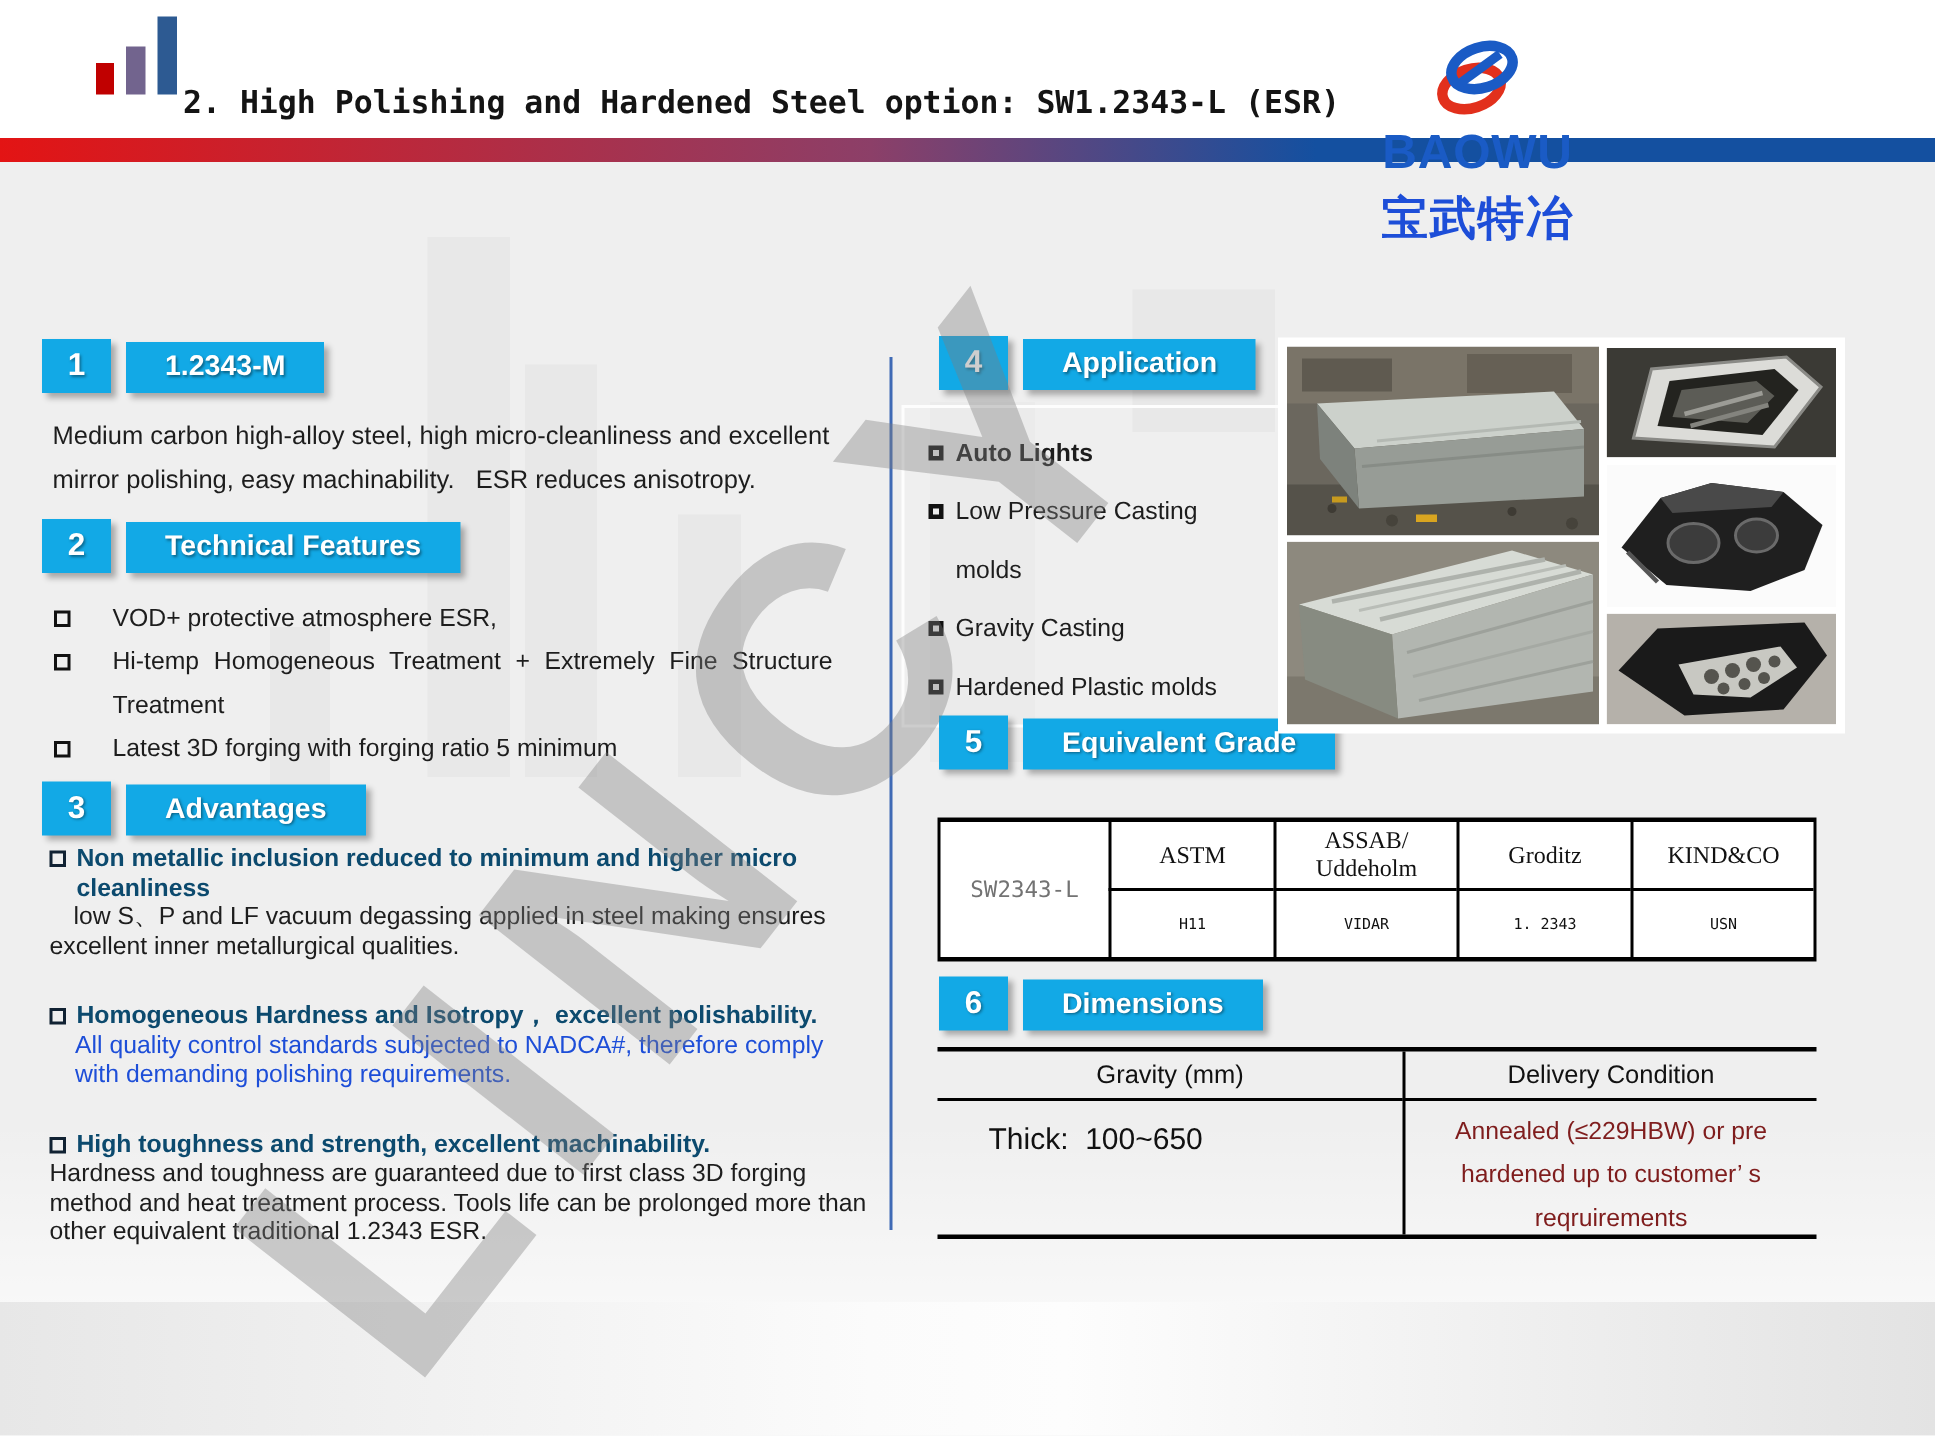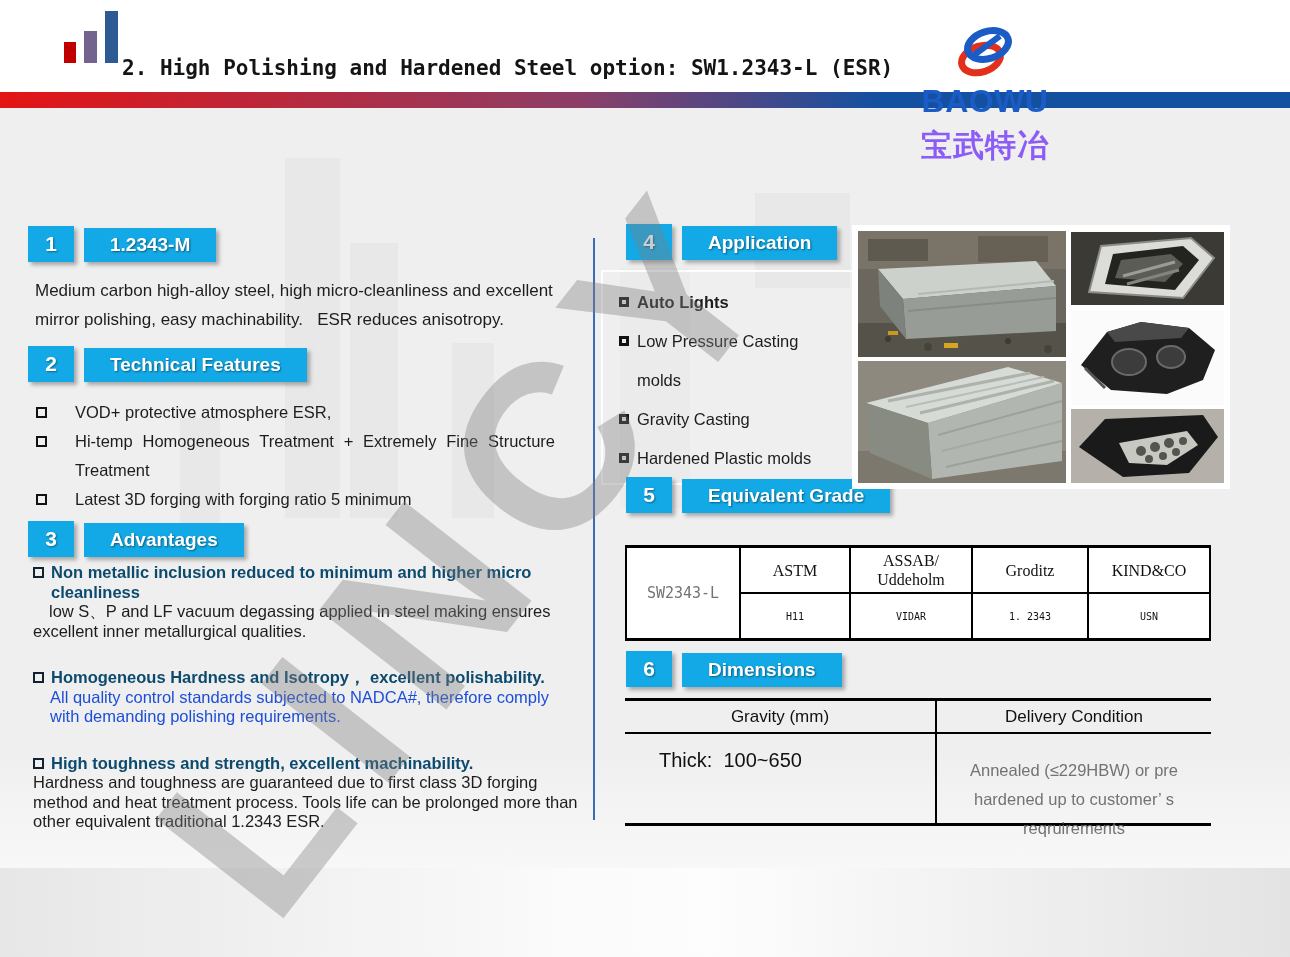--- a/index.html
+++ b/index.html
@@ -9,21 +9,21 @@
   
   .top-band{position:absolute;left:0;top:0;width:1290px;height:92px;background:#fff;z-index:5;}
   .hbar{position:absolute;z-index:6;}
   .bar-red{left:64px;top:42px;width:12px;height:21px;background:#C00000;}
   .bar-purple{left:84px;top:31px;width:13px;height:32px;background:#72648E;}
   .bar-blue{left:105px;top:11px;width:13px;height:52px;background:#2D5A92;}
   .slide-title{position:absolute;left:122px;top:32px;font-family:"DejaVu Sans Mono",monospace;
     font-size:21px;font-weight:bold;color:#141414;white-space:nowrap;z-index:6;margin-top:24px;}
   .logo{position:absolute;left:921px;top:26px;display:flex;align-items:center;gap:5px;z-index:6;flex-direction:column;}
   .logo-en{color:#1A5BC5;font-weight:bold;font-size:32px;letter-spacing:.5px;}
-  .logo-cn{color:#8b5cf6;font-weight:bold;font-size:31px;letter-spacing:1px;}
+  .logo-cn{color:#1d4ed8;font-weight:bold;font-size:31px;letter-spacing:1px;}
   .divider-gradient{position:absolute;left:0;top:92px;width:1290px;height:16px;z-index:5;
     background:linear-gradient(90deg,#E31414 0%,#8C3F68 45%,#1450A0 68%,#1450A0 100%);}
 
   
   .body-area{position:absolute;left:0;top:108px;width:1290px;height:849px;background:#EFEFEF;z-index:0;}
   .sky{position:absolute;background:#E8E8E8;}
   .bottom-band{position:absolute;left:0;top:760px;width:1290px;height:89px;
     background:linear-gradient(90deg,#E7E7E7 0%,#FBFBFB 45%,#FDFDFD 55%,#E3E3E3 100%);}
   .bottom-fade{position:absolute;left:0;top:640px;width:1290px;height:120px;
     background:linear-gradient(180deg,rgba(255,255,255,0) 0%,rgba(255,255,255,.55) 100%);}
@@ -93,22 +93,22 @@
 
   
   .dim-table{position:absolute;left:625px;top:698px;width:586px;border-top:3px solid #000;
     border-bottom:3px solid #000;display:grid;grid-template-columns:310px 1fr;
     grid-template-rows:33px 89px;z-index:5;box-sizing:border-box;}
   .dim-h{display:flex;align-items:center;justify-content:center;font-size:17px;color:#111;
     border-bottom:2px solid #000;}
   .dim-col2{border-left:2px solid #000;}
   .dim-left{padding:15px 0 0 34px;font-size:20px;line-height:22px;color:#111;}
   .dim-left div{white-space:pre-wrap;}
-  .dim-right{text-align:center;white-space:pre-line;line-height:29px;padding-top:22px;
-    font-size:16.5px;color:#737373;}
+  .dim-right{text-align:center;white-space:pre-line;line-height:29px;padding-top:6px;
+    font-size:16.5px;color:#7f1d1d;}
 </style>
 </head>
 <body>
 
 <div class="slide">
 
   <div class="body-area">
     <div class="sky" style="left:285px;top:50px;width:55px;height:360px;"></div>
     <div class="sky" style="left:350px;top:135px;width:48px;height:275px;"></div>
     <div class="sky" style="left:452px;top:235px;width:42px;height:175px;"></div>

